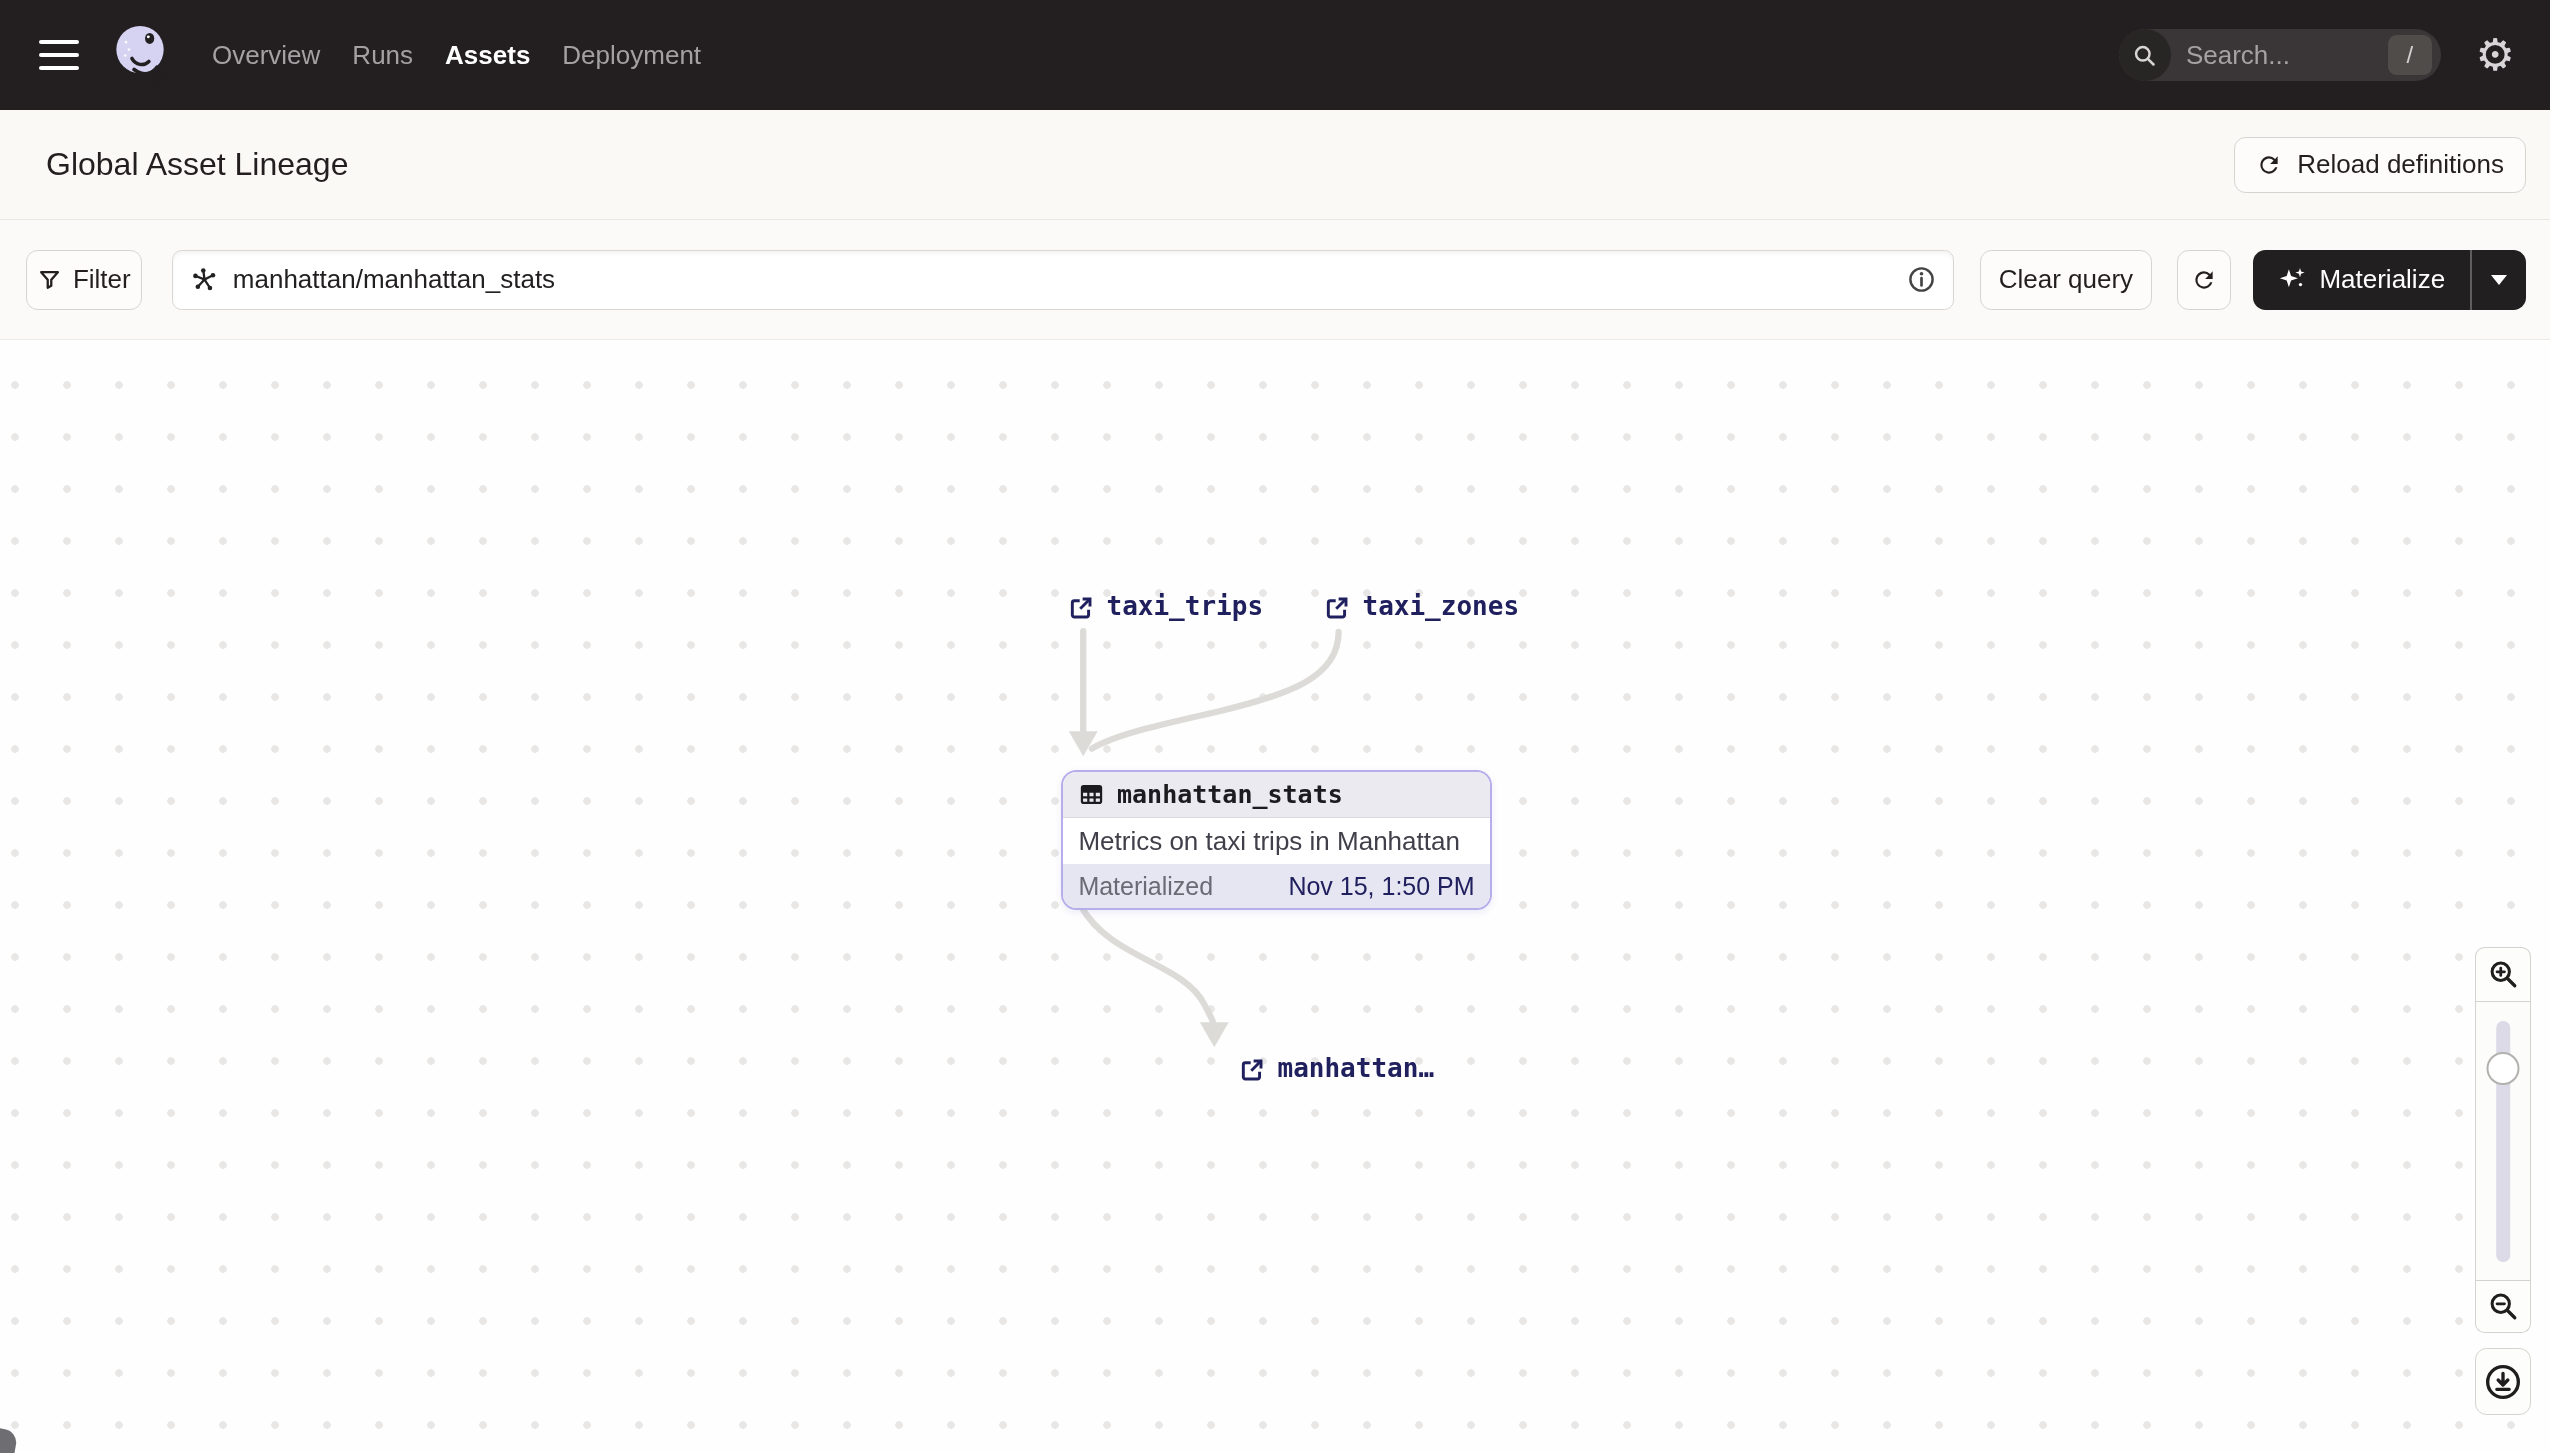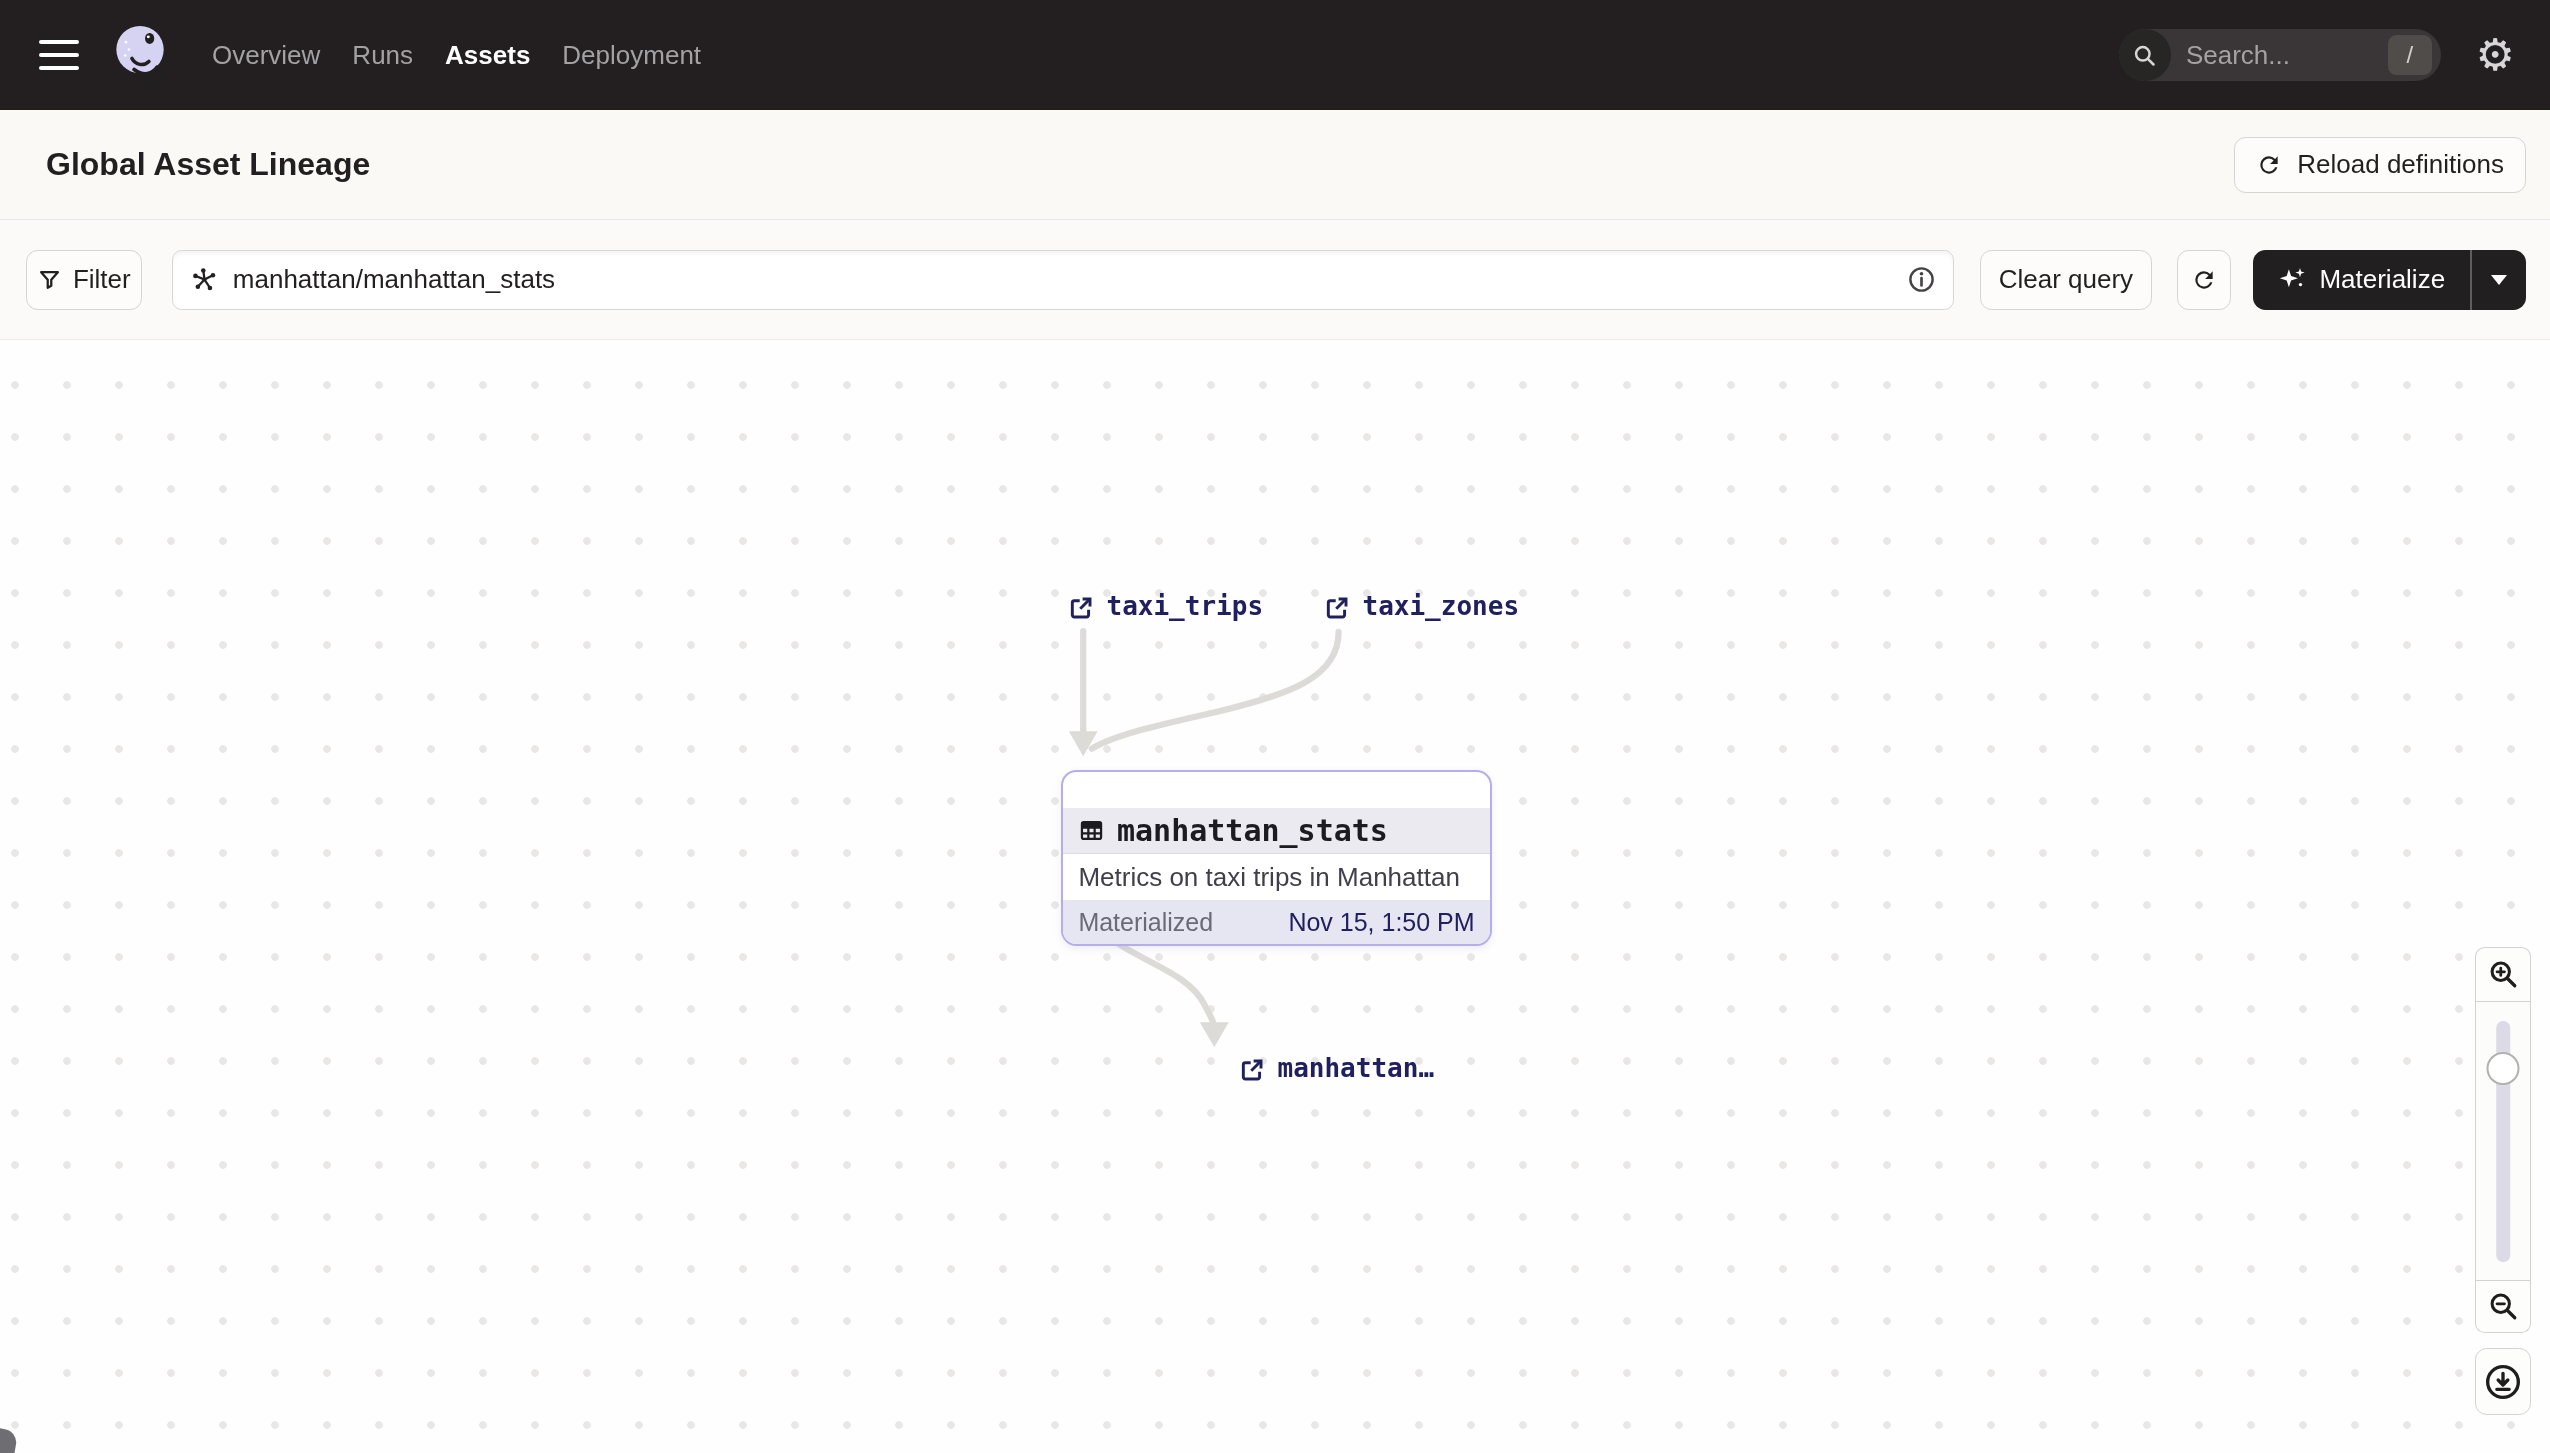--- a/index.html
+++ b/index.html
@@ -55,21 +55,21 @@
     color: #d7d5d7; display: flex; align-items: center;
   }
   .gear-glyph { font-family: "DejaVu Sans", sans-serif; font-size: 44px; line-height: 1; }
 
   
   .title-bar {
     height: 110px; background: #faf9f6;
     border-bottom: 1.9px solid #e9e7e3;
     display: flex; align-items: center; padding: 0 24px 0 46px;
   }
-  .page-title { font-size: 32px; font-weight: 700; color: #231f20; }
+  .page-title { font-size: 32px; font-weight: 400; color: #231f20; }
   .reload-btn {
     margin-left: auto; height: 56px; padding: 0 21px;
     background: #fdfcfb; border: 1.9px solid #d6d4d0; border-radius: 11.6px;
     display: flex; align-items: center; gap: 15px;
     font-size: 26px; color: #231f20; cursor: pointer;
     font-family: "Liberation Sans", sans-serif;
   }
 
   
   .toolbar {
@@ -136,23 +136,22 @@
 
   .asset-card {
     position: absolute; left: 1061px; top: 430px; width: 431px;
     background: #ffffff; border: 2.4px solid #b6aeea; border-radius: 15.4px;
     overflow: hidden; cursor: pointer;
     box-shadow: 0 2.9px 7.7px rgba(90,80,190,0.10);
   }
   .card-header {
     height: 46px; background: #ebeaf0; border-bottom: 1.9px solid #dbd9e2;
     display: flex; align-items: center; gap: 12.5px; padding: 0 14.5px;
-    font-family: "DejaVu Sans Mono", monospace; font-size: 30px; font-weight: 700;
+    font-family: "DejaVu Sans Mono", monospace; font-size: 25px; font-weight: 700;
     color: #1b1b20;
-    margin-top: 36px;
   }
   .card-desc {
     height: 47px; display: flex; align-items: center; padding: 0 15.4px;
     font-size: 26px; color: #41404a; background: #ffffff;
     border-bottom: 1.9px solid #e6e5ee;
   }
   .card-footer {
     height: 43px; background: #e6e5f2;
     display: flex; align-items: center; justify-content: space-between;
     padding: 0 15.4px; font-size: 25px;

